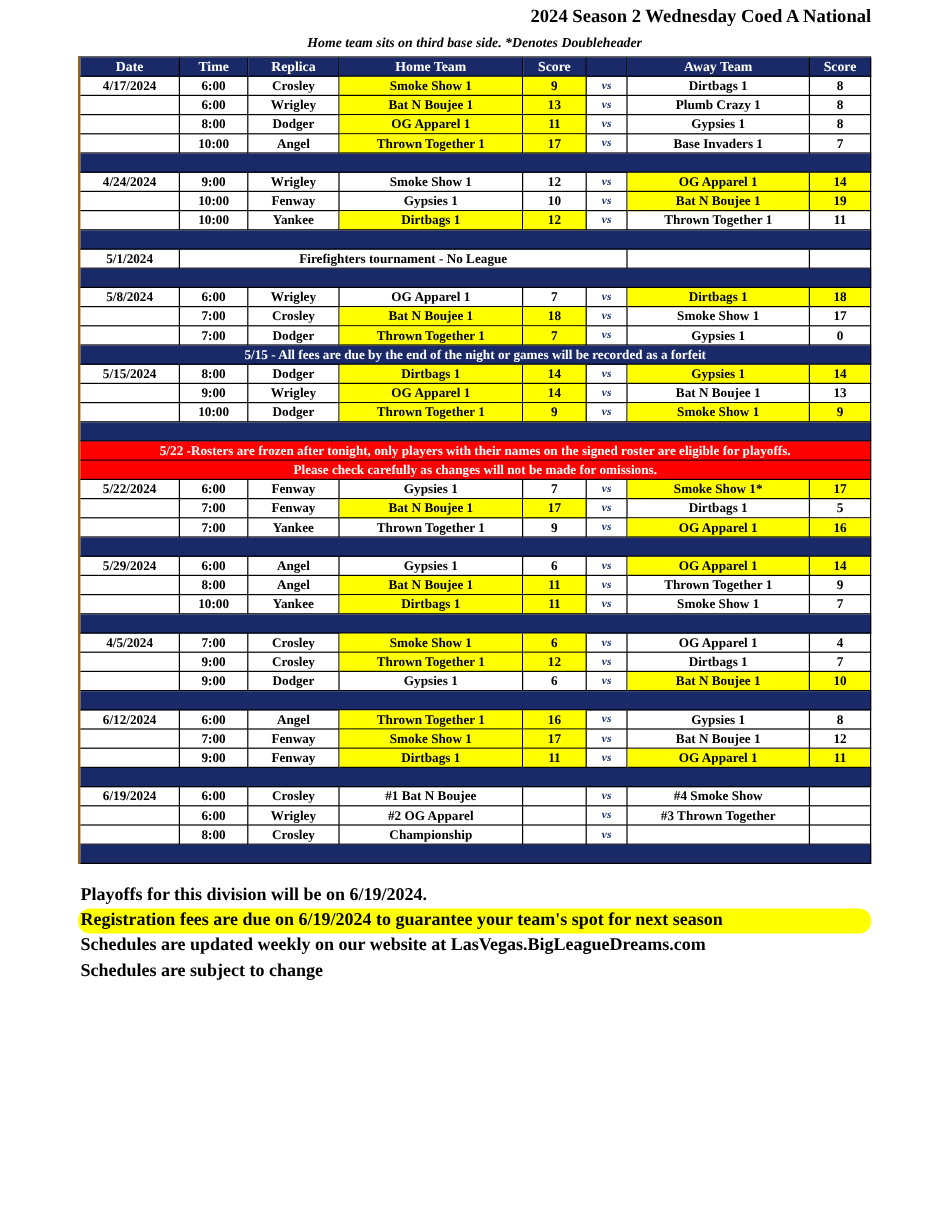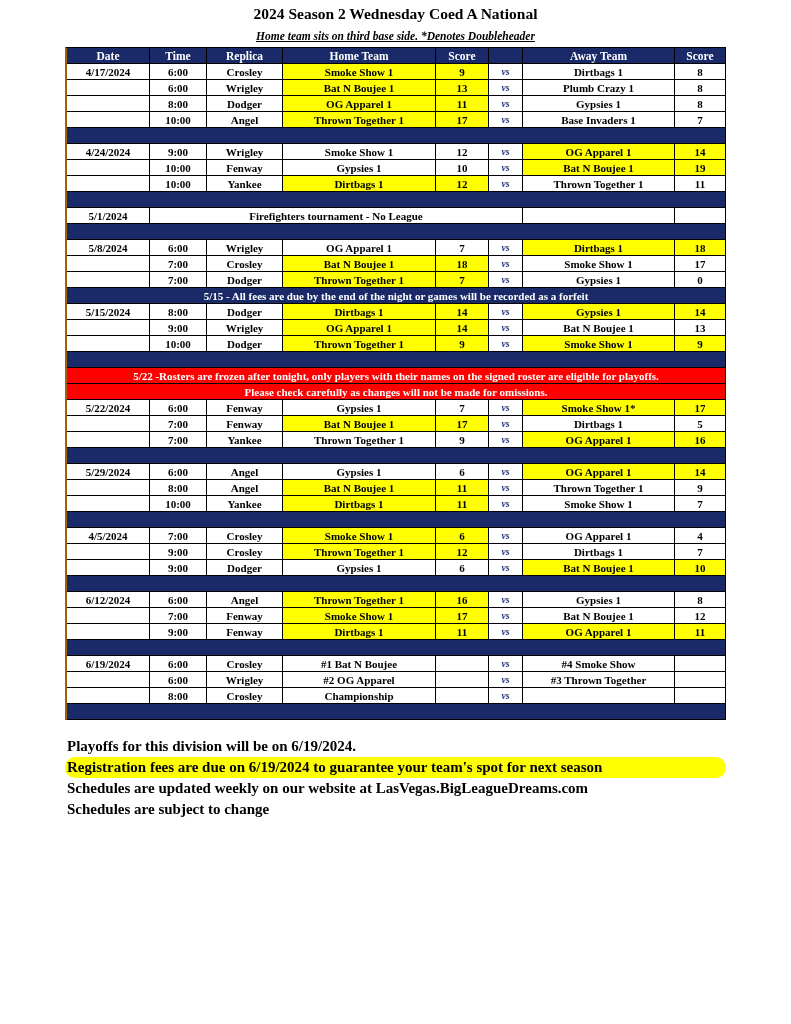--- a/index.html
+++ b/index.html
@@ -5,22 +5,22 @@
   :root{ --navy:#1a2a68; --yellow:#ffff00; --red:#ff0000; }
   *{ box-sizing:border-box; }
   html,body{ margin:0; padding:0; }
   body{
     width:791px; height:1024px; background:#ffffff; color:#000;
     font-family:"Liberation Serif","DejaVu Serif",serif;
     overflow:hidden;
   }
   .content{ width:661px; margin-left:65px; }
   .title{ padding-top:70px; text-align:center; font-size:21px; font-weight:700; }
-  .subtitle{ margin-top:5px; text-align:center; font-size:15.5px; font-weight:700; }
-  .note{ margin-top:7px; text-align:center; font-size:11.5px; font-weight:700; font-style:italic;text-decoration:underline; }
+  .subtitle{ margin-top:5px; text-align:right; font-size:15.5px; font-weight:700; }
+  .note{ margin-top:7px; text-align:center; font-size:11.5px; font-weight:700; font-style:italic; }
   .tbl{ margin-top:5px; width:661px; border-left:2px solid #a16207; border-top:1px solid #000; }
   .row{
     display:grid;
     grid-template-columns:83px 57px 76px 153px 53px 34px 152px 51px;
     height:16px;
   }
   .row.full{ grid-template-columns:1fr; }
   .row.trow{ grid-template-columns:83px 373px 152px 51px; }
   .cell{
     border-right:1px solid #000; border-bottom:1px solid #000;

